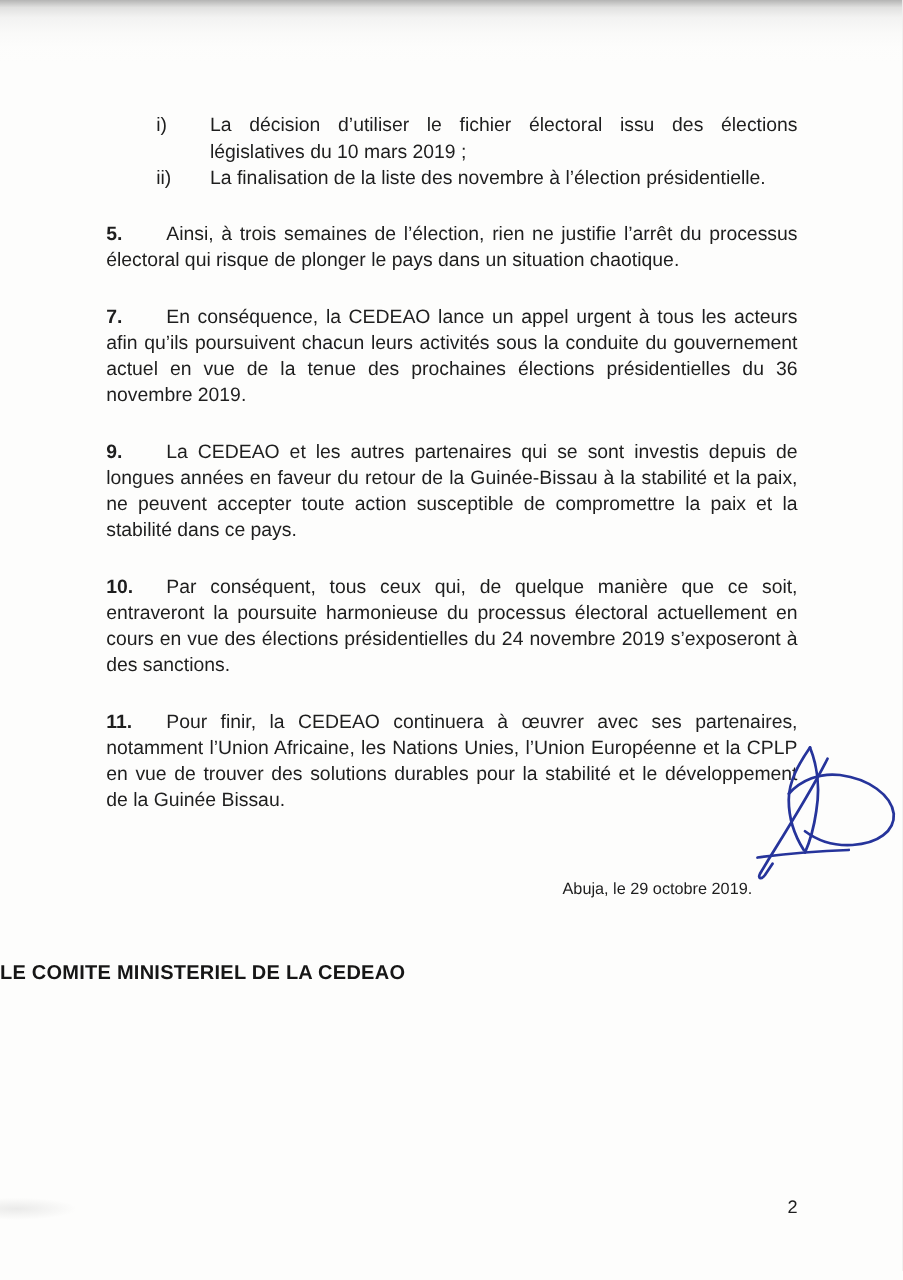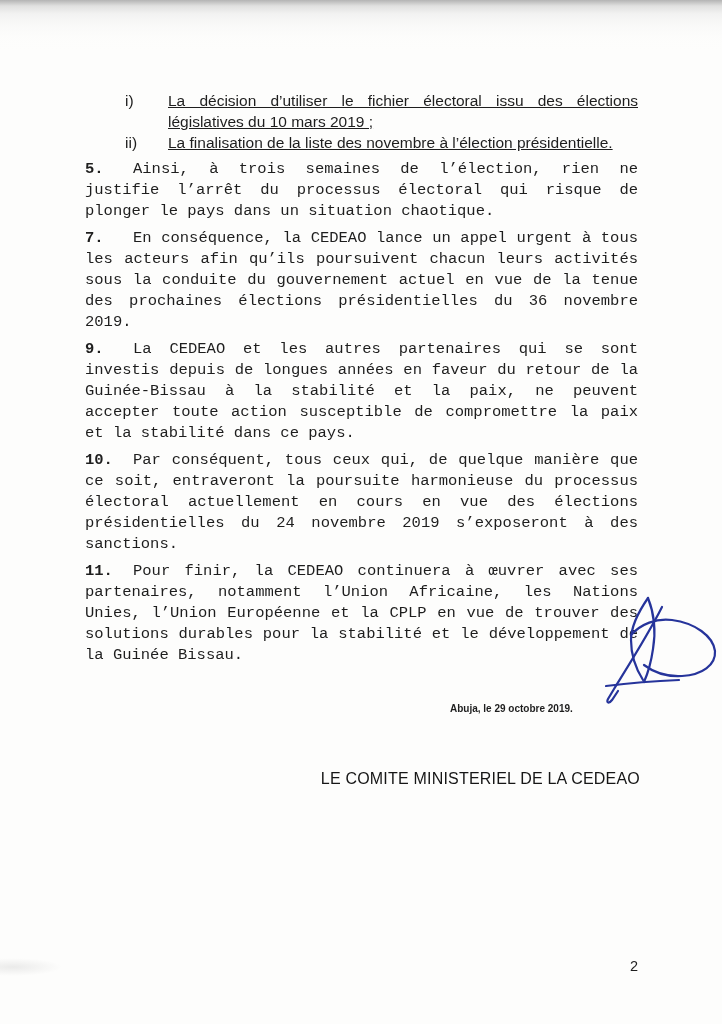--- a/index.html
+++ b/index.html
@@ -39,48 +39,47 @@
     position: absolute;
     top: 90px;
     left: 85px;
     width: 553px;
     font-size: 15.5px;
     line-height: 21px;
   }
   .sub-list { list-style: none; }
   .list-item { display: flex; margin-left: 40px; }
   .list-marker { width: 43px; flex-shrink: 0; }
-  .list-text { flex: 1; text-align: justify; text-decoration: underline; }
-  .para { text-align: justify; margin-top: 6px; font-family: Liberation Mono, monospace; }
+  .list-text { flex: 1; text-align: justify; }
+  .para { text-align: justify; margin-top: 24px; }
   .para .num {
     font-weight: bold;
     display: inline-block;
     width: 48px;
   }
   .signature-wrap {
     position: absolute;
     left: 603px;
     top: 595px;
     width: 118px;
     height: 114px;
   }
   .date-line {
     position: absolute;
     top: 703px;
     left: 450px;
-    font-size: 10px;
-    font-weight: bold;
+    font-size: 13px;
   }
   .closing-title {
     position: absolute;
     top: 770px;
     left: 0;
     width: 640px;
-    text-align: right;
-    font-weight: normal;
+    text-align: left;
+    font-weight: bold;
     font-size: 16px;
     letter-spacing: 0.2px;
     color: #161616;
   }
   .page-number {
     position: absolute;
     top: 958px;
     left: 630px;
     font-size: 14.5px;
   }

